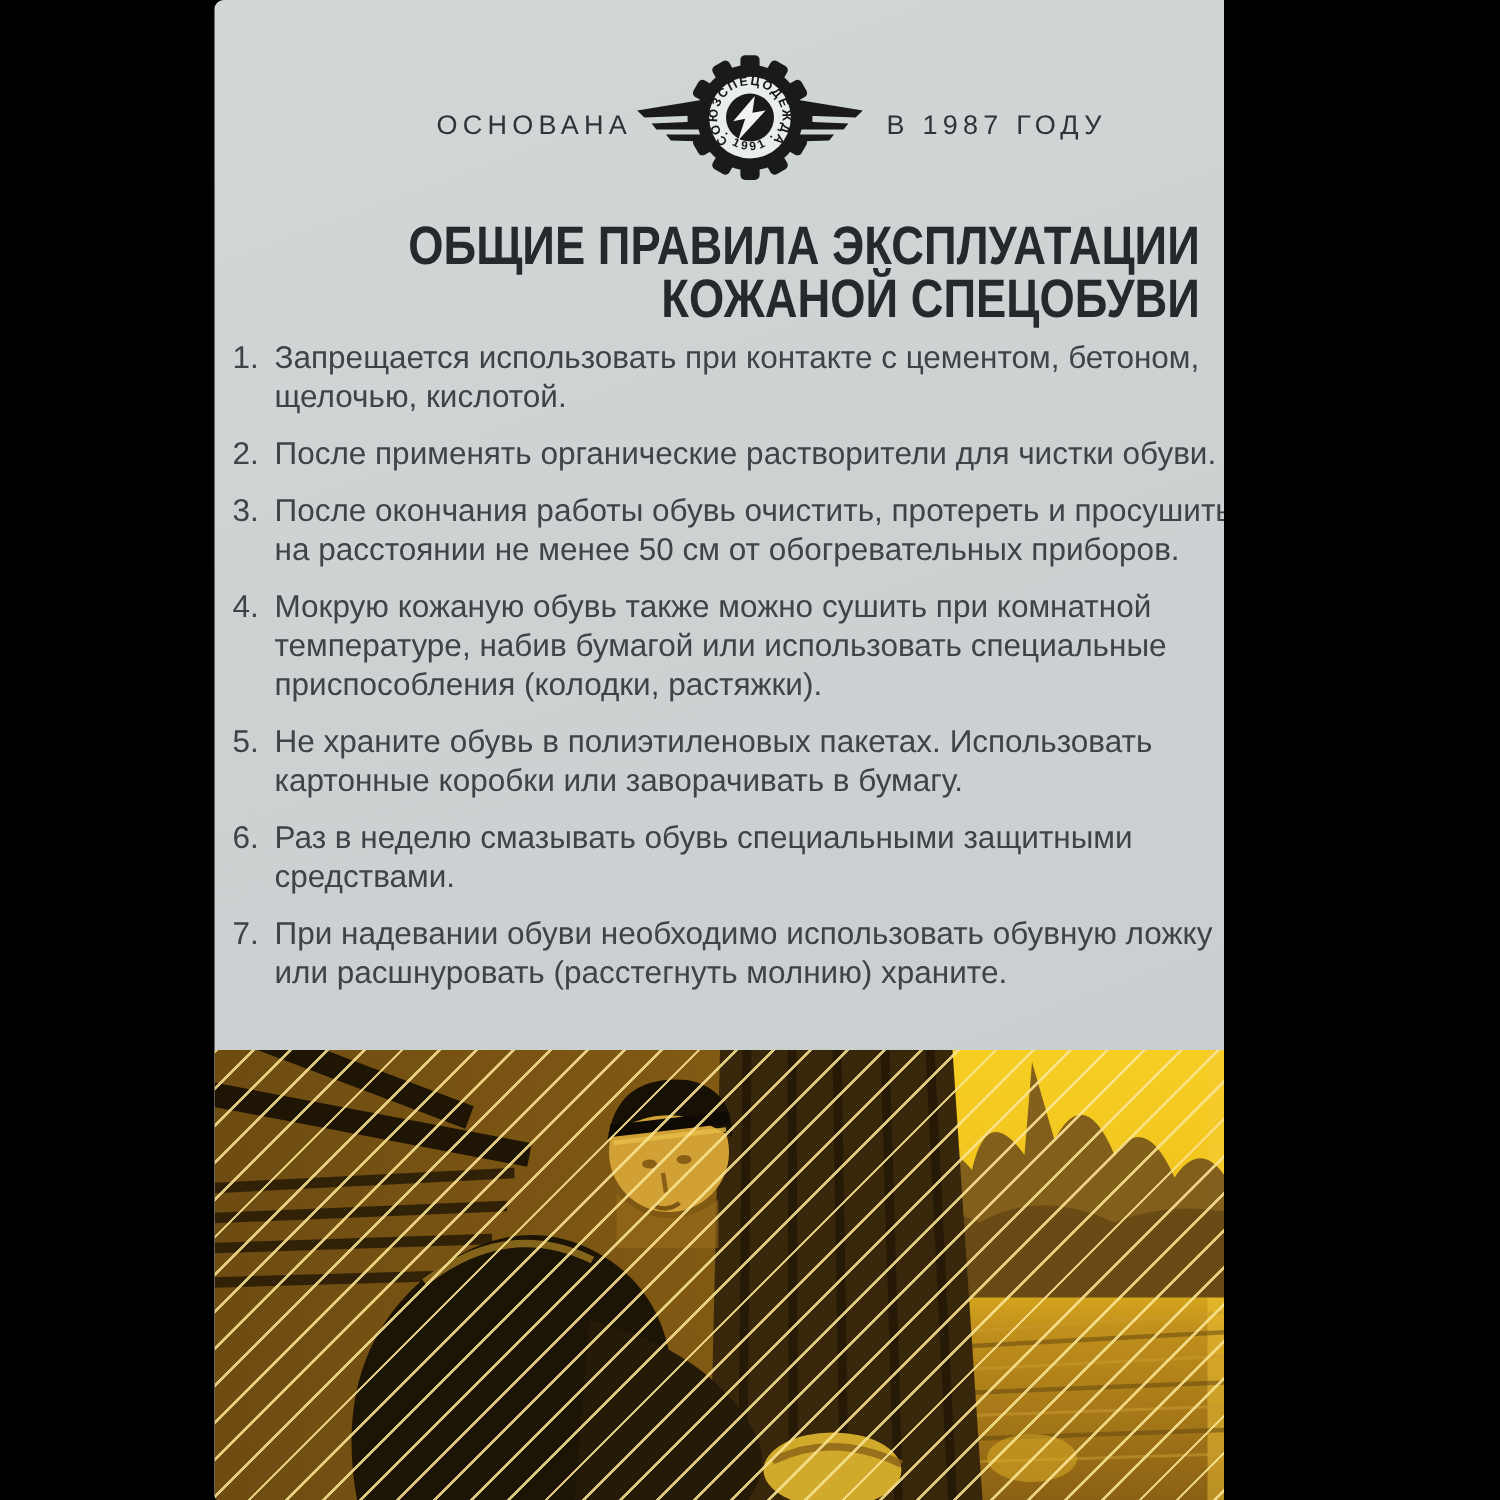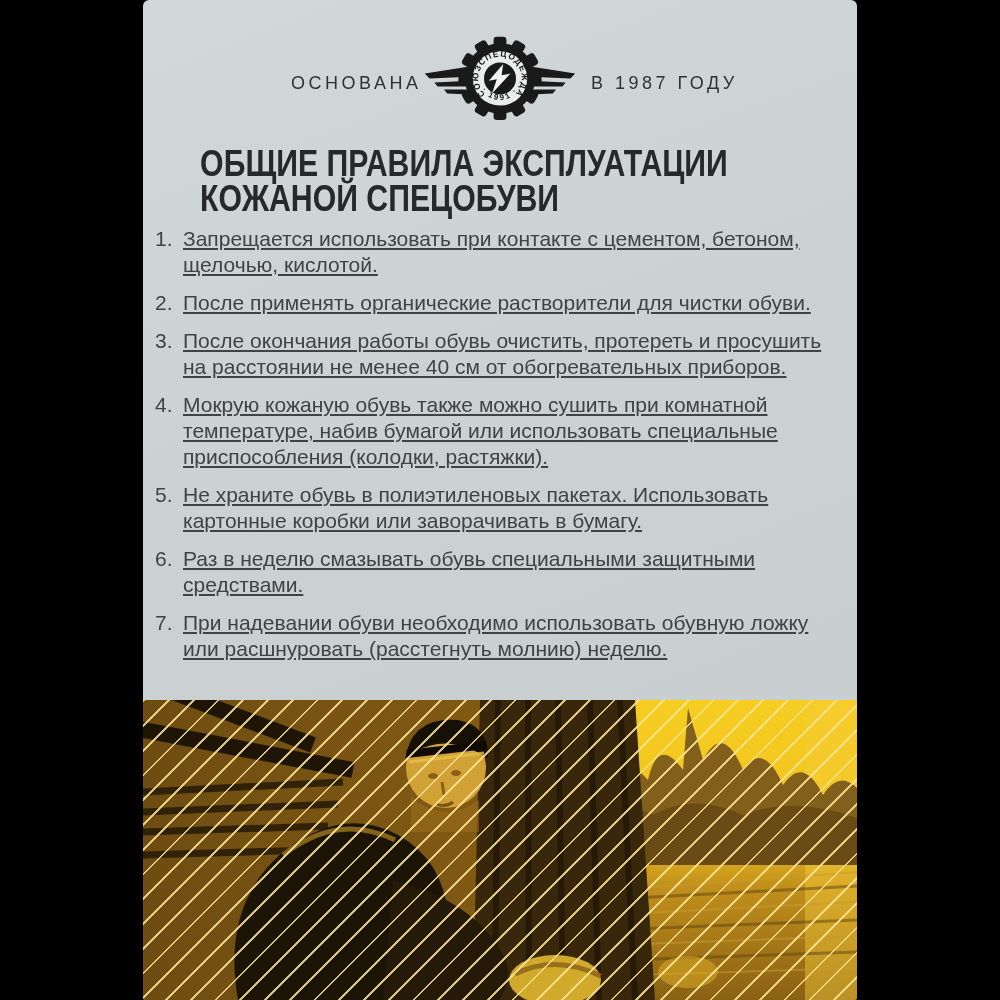--- a/index.html
+++ b/index.html
@@ -2,21 +2,21 @@
 <html><head>
 <meta charset="utf-8">
 <style>
   html, body {
     margin: 0;
     padding: 0;
     background: #000;
   }
   .stage {
     position: relative;
-    width: 1000px;
+    width: 816px;
     height: 1000px;
     background: #000;
     overflow: hidden;
     font-family: "Liberation Sans", sans-serif;
   }
   .card {
     position: absolute;
     left: 143px;
     top: 0;
     width: 714px;
@@ -57,21 +57,21 @@
     letter-spacing: 2.5px;
     fill: #161616;
   }
   
   .title {
     position: absolute;
     top: 146px;
     left: 0;
     width: 714px;
     margin: 0;
-    text-align: left;
+    text-align: right;
     color: #26292c;
     font-weight: bold;
   }
   .title .tline {
     display: block;
     font-size: 36px;
     line-height: 35px;
     transform: scaleX(0.84);
     transform-origin: 50% 50%;
     white-space: nowrap;
@@ -87,21 +87,21 @@
     list-style: none;
   }
   .rule {
     display: flex;
     margin-bottom: 12px;
     font-size: 21px;
     line-height: 26px;
     color: #3f4347;
   }
   .rule .num { flex: none; width: 28px; }
-  .rule .txt { flex: 1; white-space: pre-line; text-decoration: underline; }
+  .rule .txt { flex: 1; white-space: pre-line; }
   
   .photo {
     position: absolute;
     left: 0;
     top: 700px;
     width: 714px;
     height: 300px;
     overflow: hidden;
   }
   .photo svg { display: block; width: 714px; height: 300px; }
@@ -186,42 +186,42 @@
         <span class="txt">Запрещается использовать при контакте с цементом, бетоном,
 щелочью, кислотой.</span>
       </li>
       <li class="rule">
         <span class="num">2.</span>
         <span class="txt">После применять органические растворители для чистки обуви.</span>
       </li>
       <li class="rule">
         <span class="num">3.</span>
         <span class="txt">После окончания работы обувь очистить, протереть и просушить
-на расстоянии не менее 40 см от обогревательных приборов.</span>
+на расстоянии не менее 50 см от обогревательных приборов.</span>
       </li>
       <li class="rule">
         <span class="num">4.</span>
         <span class="txt">Мокрую кожаную обувь также можно сушить при комнатной
 температуре, набив бумагой или использовать специальные
 приспособления (колодки, растяжки).</span>
       </li>
       <li class="rule">
         <span class="num">5.</span>
         <span class="txt">Не храните обувь в полиэтиленовых пакетах. Использовать
 картонные коробки или заворачивать в бумагу.</span>
       </li>
       <li class="rule">
         <span class="num">6.</span>
         <span class="txt">Раз в неделю смазывать обувь специальными защитными
 средствами.</span>
       </li>
       <li class="rule">
         <span class="num">7.</span>
         <span class="txt">При надевании обуви необходимо использовать обувную ложку
-или расшнуровать (расстегнуть молнию) неделю.</span>
+или расшнуровать (расстегнуть молнию) храните.</span>
       </li>
     </ol>
 
     <div class="photo">
       <svg viewBox="0 0 714 300" preserveAspectRatio="none" xmlns="http://www.w3.org/2000/svg">
         <defs>
           <linearGradient id="gLeft" x1="0" y1="0" x2="1" y2="0">
             <stop offset="0" stop-color="#6e4c12"></stop>
             <stop offset="0.7" stop-color="#8a6014"></stop>
             <stop offset="1" stop-color="#a87716"></stop>

